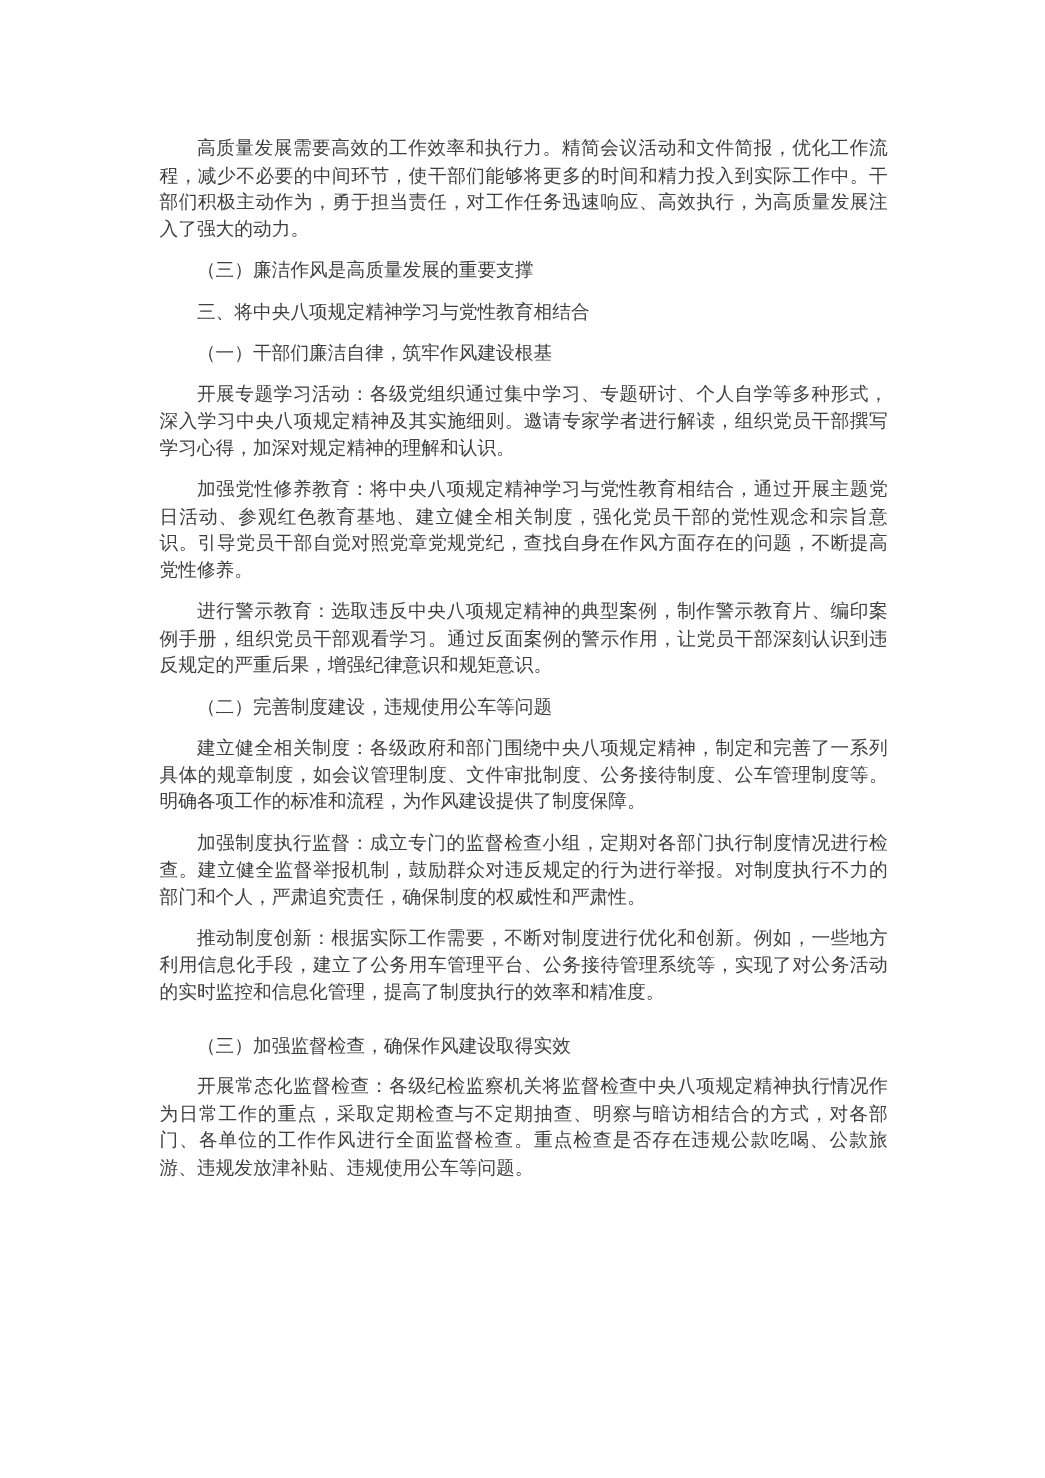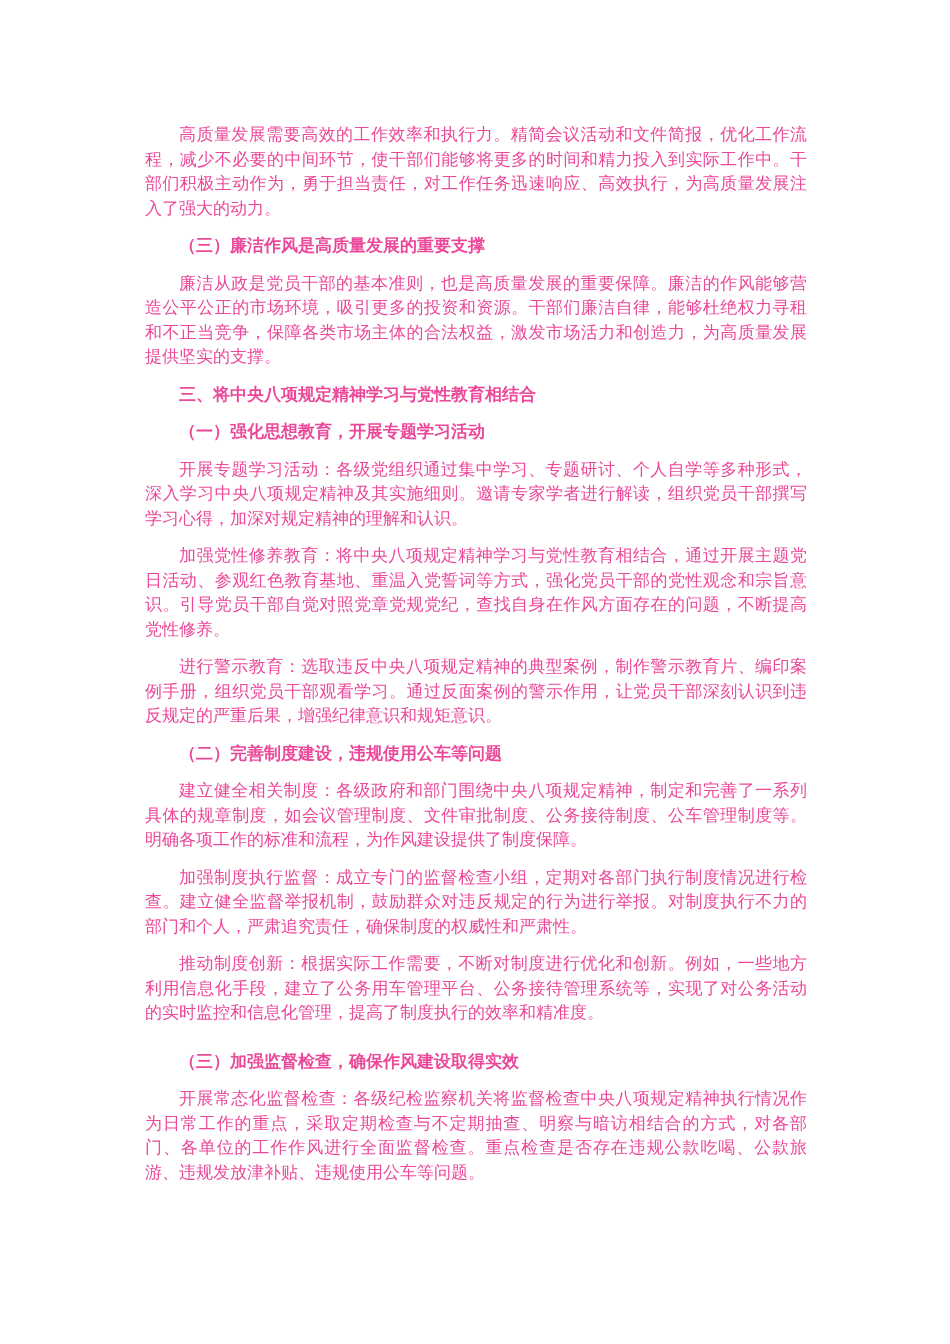--- a/index.html
+++ b/index.html
@@ -6,54 +6,53 @@
     margin: 0;
     padding: 0;
     background: #ffffff;
   }
   .page {
     position: relative;
     width: 950px;
     height: 1300px;
     box-sizing: border-box;
     background: #ffffff;
-    color: #ec4899;
+    color: #404040;
     font-family: "Liberation Sans", "DejaVu Sans", sans-serif;
     font-size: 17px;
     line-height: 24.5px;
     text-align: justify;
     padding: 123px 143px 40px 145px;
     overflow: hidden;
   }
   .block {
     margin: 0 0 13px 0;
     text-indent: 2em;
     font-weight: normal;
     font-size: 17px;
     line-height: 24.5px;
   }
   .heading {
     
-    font-weight: bold;
+    font-weight: normal;
   }
   .extra-gap {
     margin-top: 24px;
   }
 </style>
 </head>
 <body>
 
 <div class="page">
   <p class="block">高质量发展需要高效的工作效率和执行力。精简会议活动和文件简报，优化工作流程，减少不必要的中间环节，使干部们能够将更多的时间和精力投入到实际工作中。干部们积极主动作为，勇于担当责任，对工作任务迅速响应、高效执行，为高质量发展注入了强大的动力。</p>
   <h3 class="block heading">（三）廉洁作风是高质量发展的重要支撑</h3>
-  <p class="block">廉洁从政是党员干部的基本准则，也是高质量发展的重要保障。廉洁的作风能够营造公平公正的市场环境，吸引更多的投资和资源。干部们廉洁自律，能够杜绝权力寻租和不正当竞争，保障各类市场主体的合法权益，激发市场活力和创造力，为高质量发展提供坚实的支撑。</p>
   <h3 class="block heading">三、将中央八项规定精神学习与党性教育相结合</h3>
-  <h3 class="block heading">（一）强化思想教育，开展专题学习活动</h3>
+  <h3 class="block heading">（一）干部们廉洁自律，筑牢作风建设根基</h3>
   <p class="block">开展专题学习活动：各级党组织通过集中学习、专题研讨、个人自学等多种形式，深入学习中央八项规定精神及其实施细则。邀请专家学者进行解读，组织党员干部撰写学习心得，加深对规定精神的理解和认识。</p>
-  <p class="block">加强党性修养教育：将中央八项规定精神学习与党性教育相结合，通过开展主题党日活动、参观红色教育基地、重温入党誓词等方式，强化党员干部的党性观念和宗旨意识。引导党员干部自觉对照党章党规党纪，查找自身在作风方面存在的问题，不断提高党性修养。</p>
+  <p class="block">加强党性修养教育：将中央八项规定精神学习与党性教育相结合，通过开展主题党日活动、参观红色教育基地、建立健全相关制度，强化党员干部的党性观念和宗旨意识。引导党员干部自觉对照党章党规党纪，查找自身在作风方面存在的问题，不断提高党性修养。</p>
   <p class="block">进行警示教育：选取违反中央八项规定精神的典型案例，制作警示教育片、编印案例手册，组织党员干部观看学习。通过反面案例的警示作用，让党员干部深刻认识到违反规定的严重后果，增强纪律意识和规矩意识。</p>
   <h3 class="block heading">（二）完善制度建设，违规使用公车等问题</h3>
   <p class="block">建立健全相关制度：各级政府和部门围绕中央八项规定精神，制定和完善了一系列具体的规章制度，如会议管理制度、文件审批制度、公务接待制度、公车管理制度等。明确各项工作的标准和流程，为作风建设提供了制度保障。</p>
   <p class="block">加强制度执行监督：成立专门的监督检查小组，定期对各部门执行制度情况进行检查。建立健全监督举报机制，鼓励群众对违反规定的行为进行举报。对制度执行不力的部门和个人，严肃追究责任，确保制度的权威性和严肃性。</p>
   <p class="block">推动制度创新：根据实际工作需要，不断对制度进行优化和创新。例如，一些地方利用信息化手段，建立了公务用车管理平台、公务接待管理系统等，实现了对公务活动的实时监控和信息化管理，提高了制度执行的效率和精准度。</p>
   <h3 class="block heading extra-gap">（三）加强监督检查，确保作风建设取得实效</h3>
   <p class="block">开展常态化监督检查：各级纪检监察机关将监督检查中央八项规定精神执行情况作为日常工作的重点，采取定期检查与不定期抽查、明察与暗访相结合的方式，对各部门、各单位的工作作风进行全面监督检查。重点检查是否存在违规公款吃喝、公款旅游、违规发放津补贴、违规使用公车等问题。</p>
 </div>
 
 </body></html>

